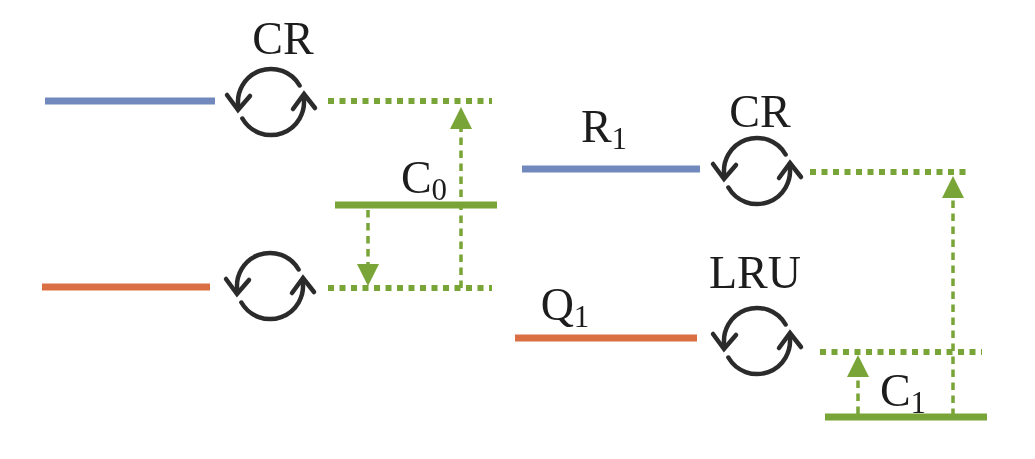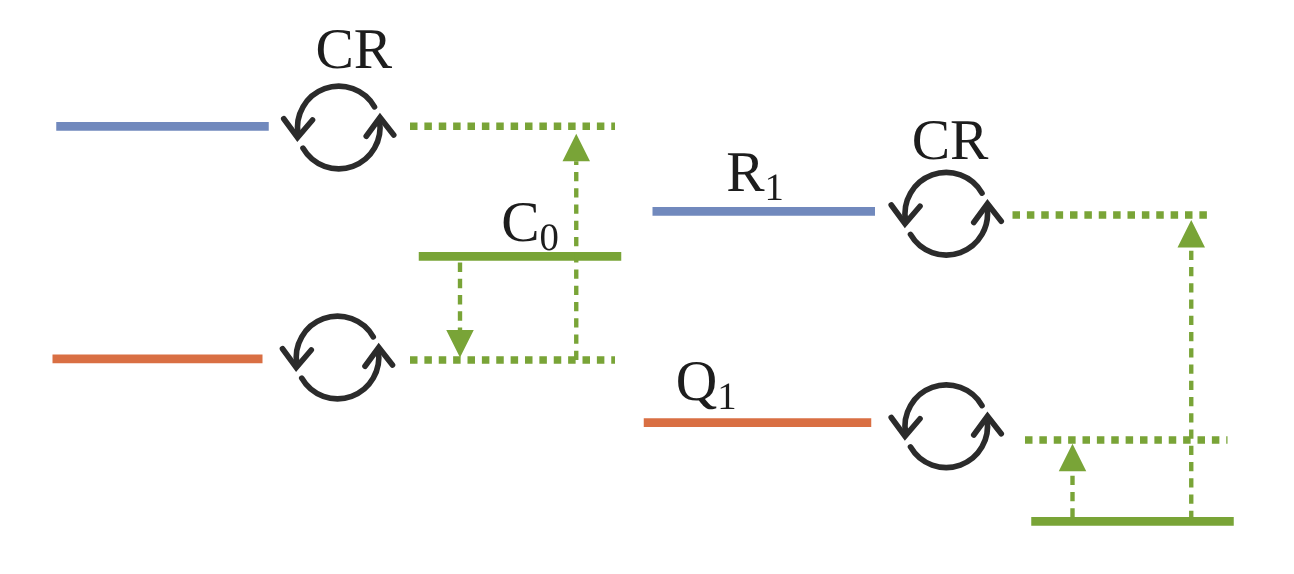--- a/index.html
+++ b/index.html
@@ -81,17 +81,19 @@
 
     <use href="#cycle-icon-def" transform="translate(271,102)"></use>
     <use href="#cycle-icon-def" transform="translate(270,286)"></use>
     <use href="#cycle-icon-def" transform="translate(757,171)"></use>
     <use href="#cycle-icon-def" transform="translate(757,341)"></use>
   </svg>
 
   <div class="lbl" style="left:283px; top:39px"><span>CR</span></div>
   <div class="lbl" style="left:424px; top:178px"><span>C</span><sub>0</sub></div>
 
-  <div class="lbl" style="left:604px; top:138px"><span>R</span><sub>1</sub></div>
+  <div class="lbl" style="left:604px; top:127px"><span>R</span><sub>1</sub></div>
   <div class="lbl" style="left:760px; top:112px"><span>CR</span></div>
   <div class="lbl" style="left:565px; top:305px"><span>Q</span><sub>1</sub></div>
+  <div class="lbl" style="left:755px; top:273px"><span>LRU</span></div>
+  <div class="lbl" style="left:903px; top:391px"><span>C</span><sub>1</sub></div>
 
 </div>
 
 </body></html>

